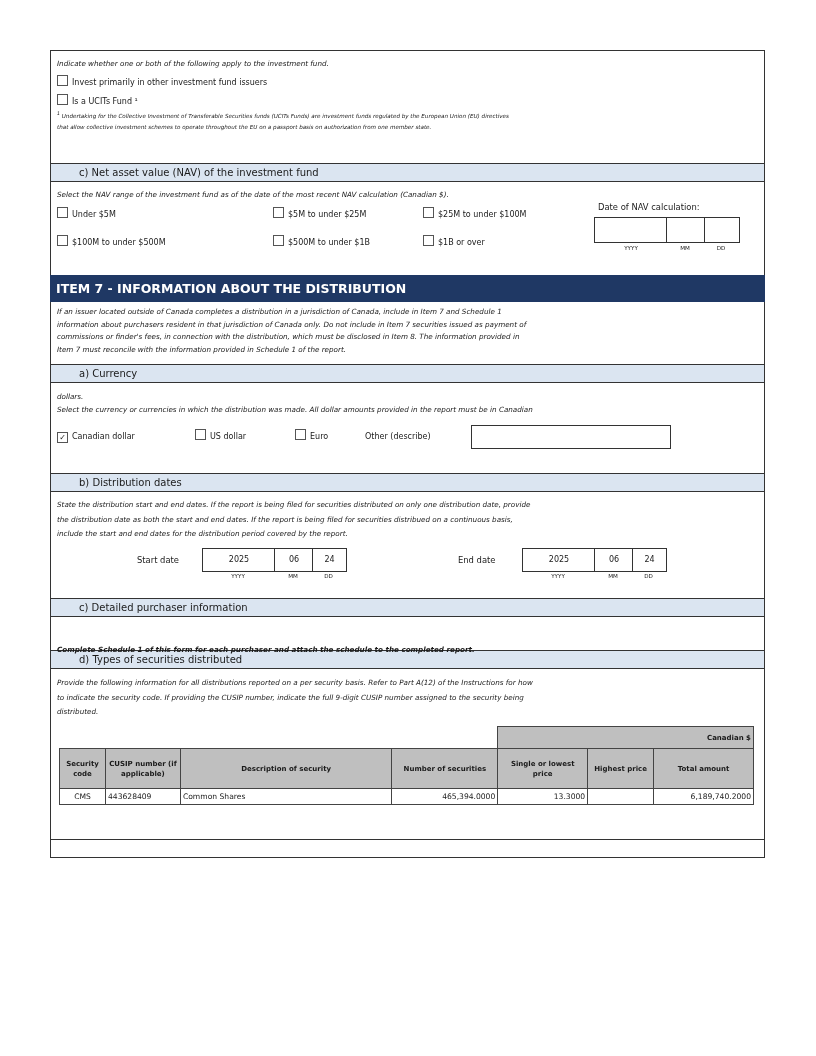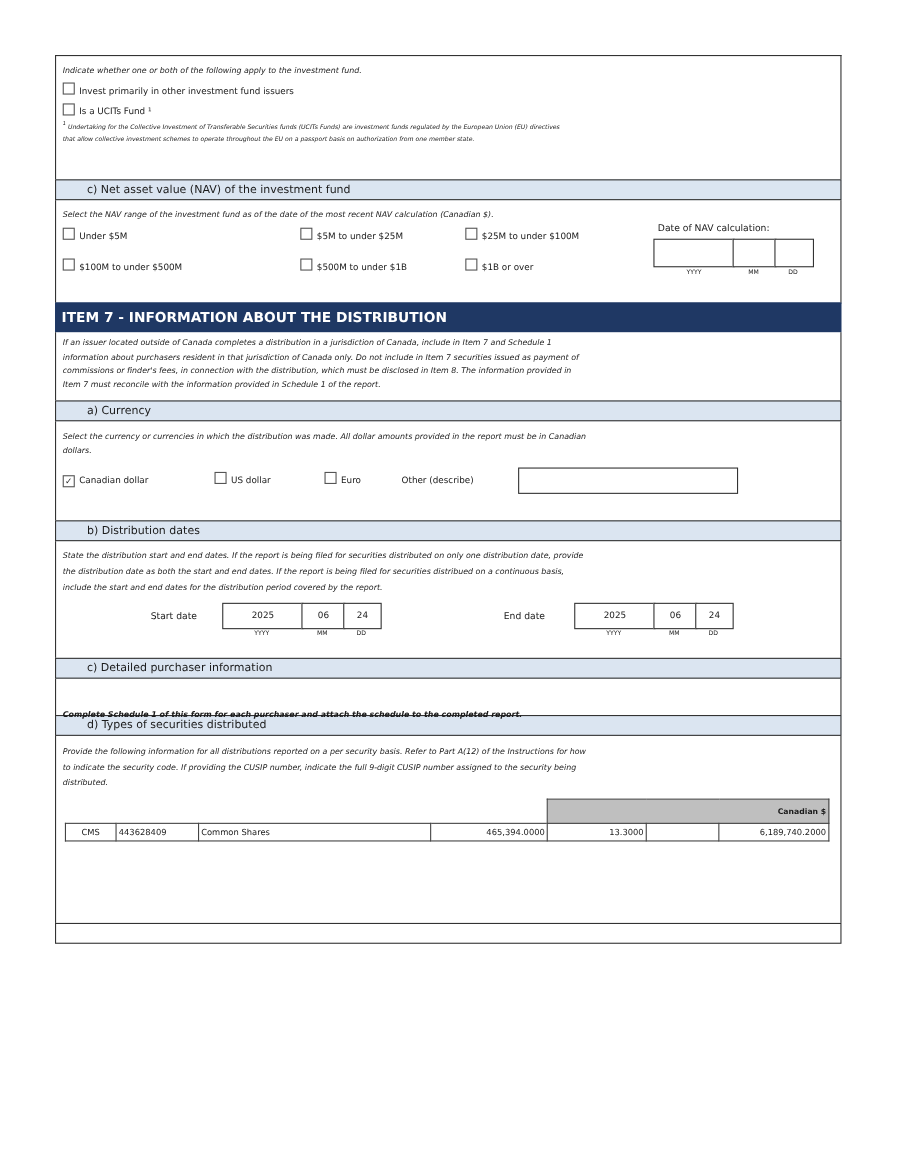--- a/index.html
+++ b/index.html
@@ -63,22 +63,22 @@
       <div>If an issuer located outside of Canada completes a distribution in a jurisdiction of Canada, include in Item 7 and Schedule 1</div>
       <div>information about purchasers resident in that jurisdiction of Canada only. Do not include in Item 7 securities issued as payment of</div>
       <div>commissions or finder's fees, in connection with the distribution, which must be disclosed in Item 8. The information provided in</div>
       <div>Item 7 must reconcile with the information provided in Schedule 1 of the report.</div>
     </div>
   </div>
 
   <div class="frame subhdr">a) Currency</div>
   <div class="frame" style="height:90px; position:relative;">
     <div class="abs it small" style="left:6px; top:7px; white-space:nowrap;">
+      <div>dollars.</div>
       <div>Select the currency or currencies in which the distribution was made. All dollar amounts provided in the report must be in Canadian</div>
-      <div>dollars.</div>
     </div>
     <div class="abs row" style="left:6px; top:46px;"><span class="cb">✓</span><span>Canadian dollar</span></div>
     <div class="abs row" style="left:144px; top:46px;"><span class="cb"></span><span>US dollar</span></div>
     <div class="abs row" style="left:244px; top:46px;"><span class="cb"></span><span>Euro</span></div>
     <div class="abs row" style="left:314px; top:46px;text-align:right;">Other (describe)</div>
     <div class="box" style="left:420px; top:42px; width:198px; height:22px; line-height:22px; text-align:left;"></div>
   </div>
 
   <div class="frame subhdr">b) Distribution dates</div>
   <div class="frame" style="height:106px; position:relative;">
@@ -124,20 +124,29 @@
           <col style="width:106px">
           <col style="width:90px">
           <col style="width:66px">
           <col style="width:100px">
       </colgroup>
       <tbody>
           <tr style="height:22px;text-align:right;">
         <td colspan="4" style="border:none; background:transparent;"></td>
         <th colspan="3">Canadian $</th>
       </tr>
+      <tr style="height:40px;">
+        <th>Security code</th>
+        <th>CUSIP number (if applicable)</th>
+        <th>Description of security</th>
+        <th>Number of securities</th>
+        <th>Single or lowest price</th>
+        <th>Highest price</th>
+        <th>Total amount</th>
+      </tr>
       <tr style="height:16px;">
         <td style="text-align:center;">CMS</td>
         <td>443628409</td>
         <td>Common Shares</td>
         <td style="text-align:right;">465,394.0000</td>
         <td style="text-align:right;">13.3000</td>
         <td style="text-align:right;"></td>
         <td style="text-align:right;">6,189,740.2000</td>
       </tr>
     </tbody>

